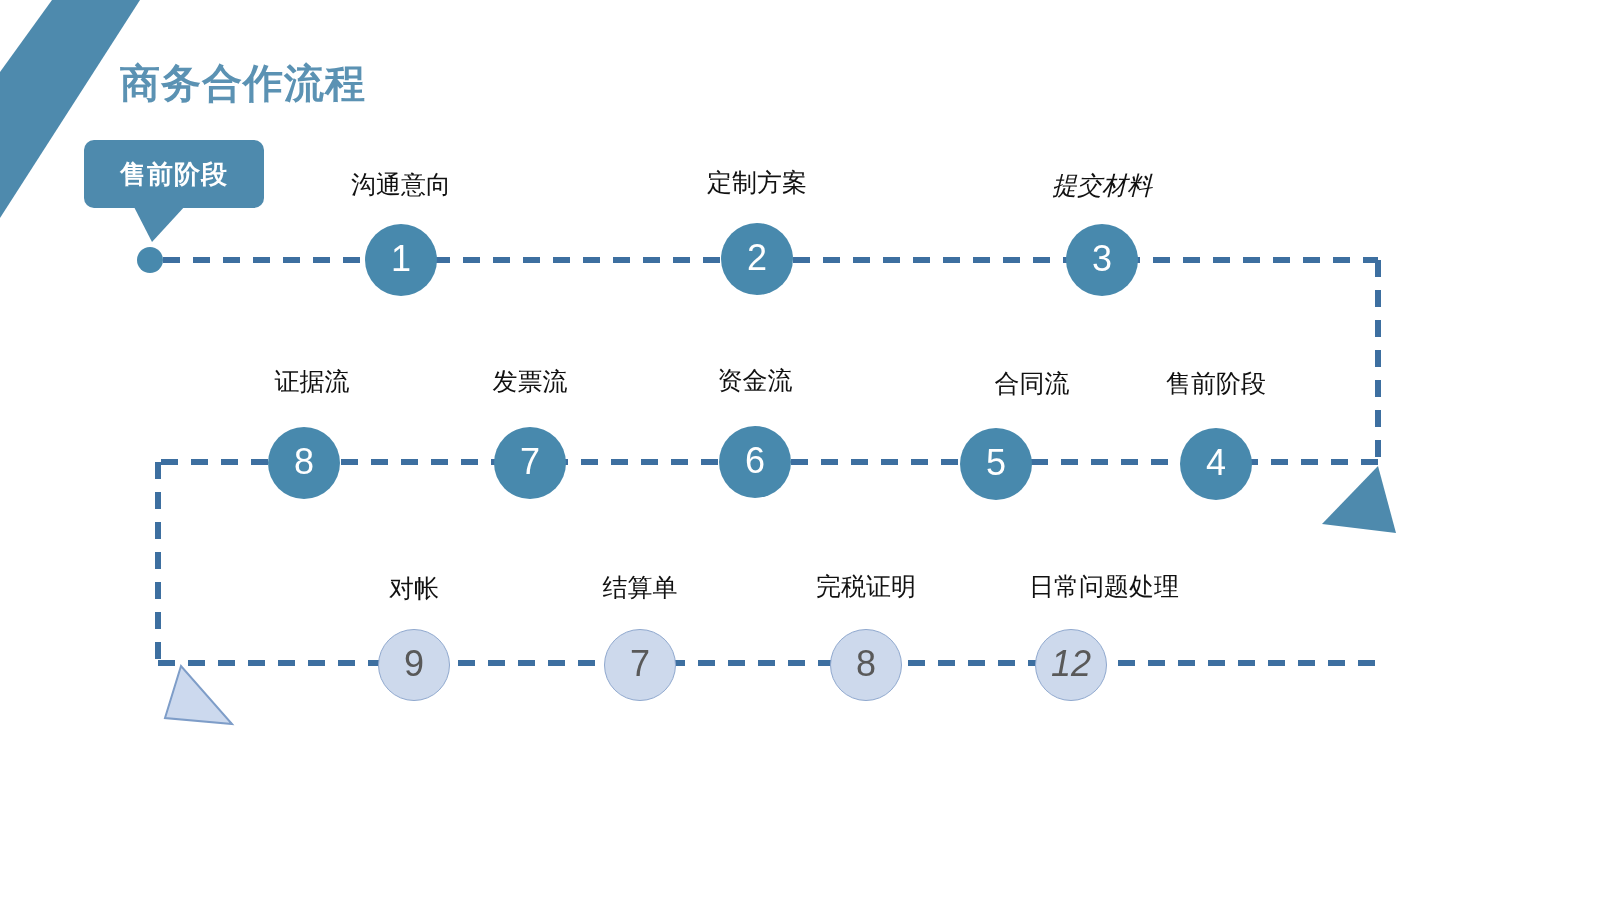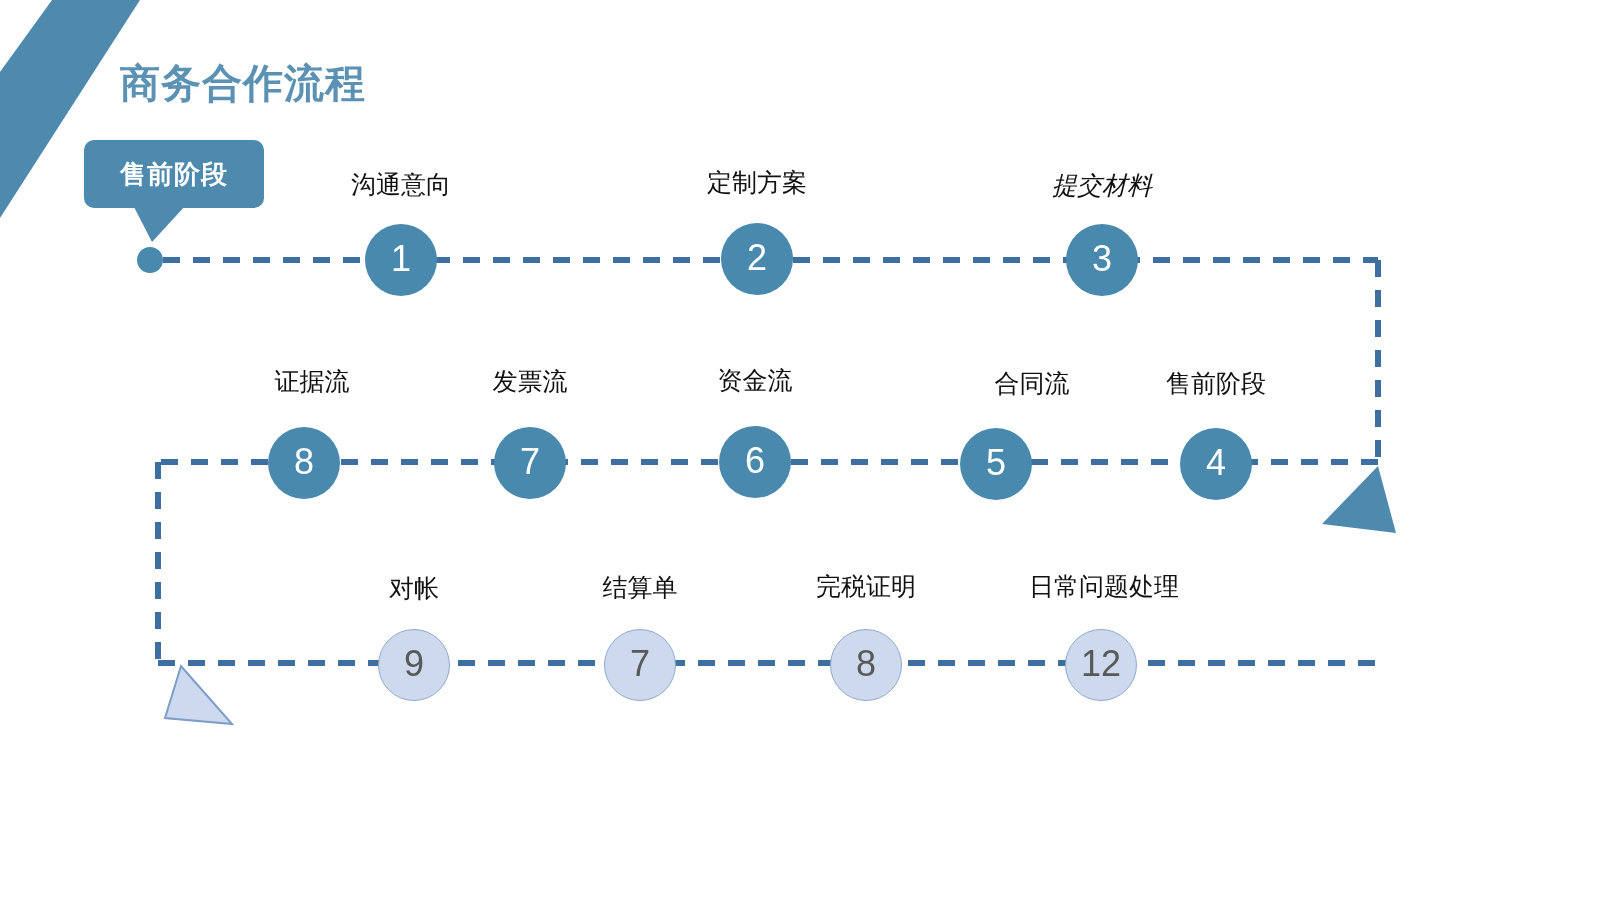--- a/index.html
+++ b/index.html
@@ -161,17 +161,17 @@
   <div class="node light" style="left:604px; top:629px;">
     <span>7</span>
   </div>
 
   <div class="caption" style="left:866px; top:570px;">完税证明</div>
   <div class="node light" style="left:830px; top:629px;">
     <span>8</span>
   </div>
 
   <div class="caption" style="left:1104px; top:570px;">日常问题处理</div>
-  <div class="node light" style="left:1065px; top:629px;">
+  <div class="node light" style="left:1035px; top:629px;font-style:italic;">
     <span>12</span>
   </div>
 
 </div>
 
 </body></html>

